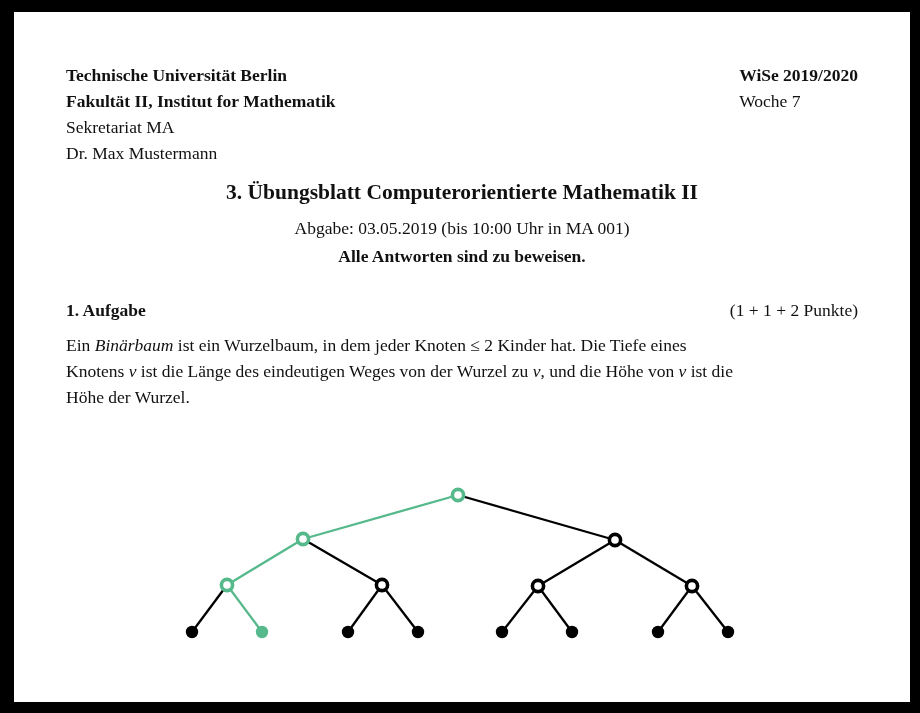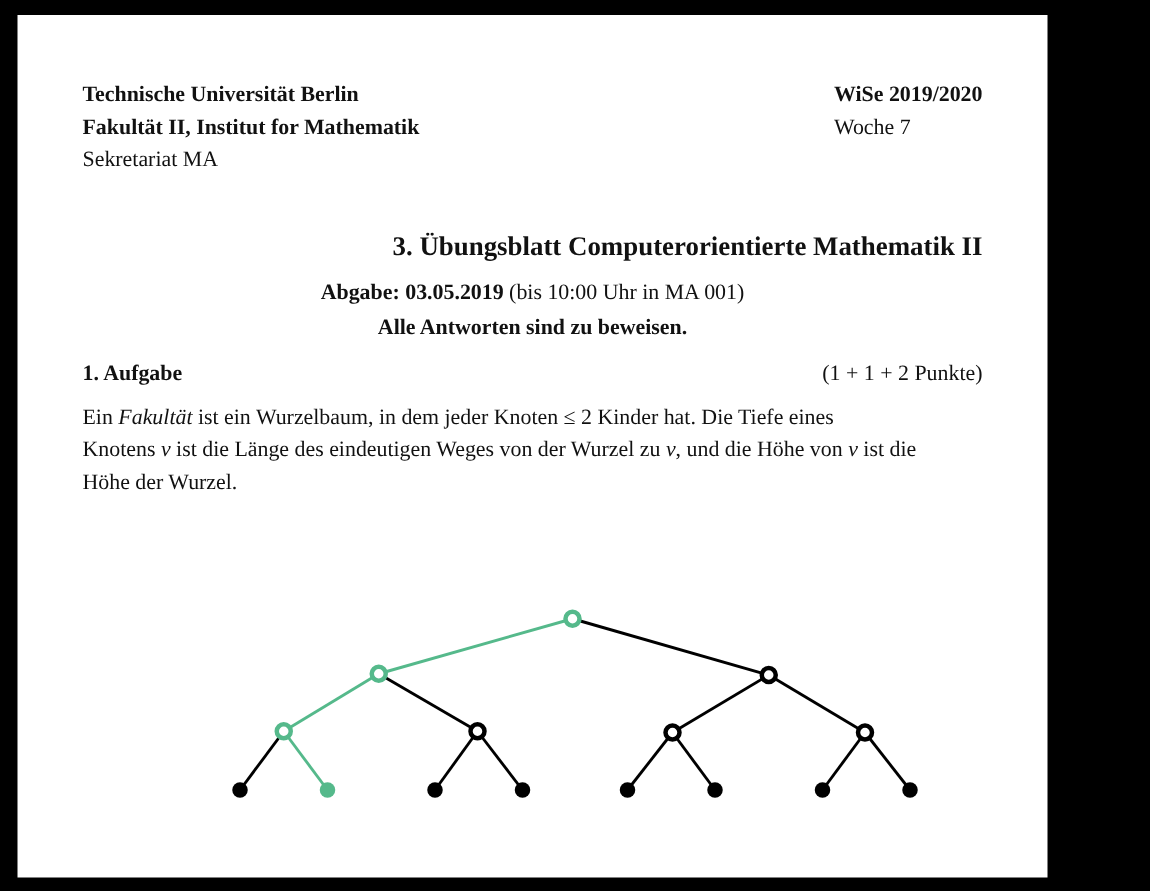--- a/index.html
+++ b/index.html
@@ -7,59 +7,59 @@
     width: 920px; height: 713px;
     background: #000;
     position: relative;
     font-family: "Liberation Serif", serif;
     color: #111;
     overflow: hidden;
   }
   .page {
     position: absolute;
     left: 14px; top: 12px;
-    width: 824px; height: 690px;
+    width: 896px; height: 690px;
     background: #ffffff;
   }
   .content {
     padding: 0 52px 0 52px;
   }
   .header {
     margin-top: 50px;
     display: flex;
     justify-content: space-between;
     font-size: 17.5px;
     line-height: 26px;
   }
   .header-left .hl-bold { font-weight: bold; }
   .header-right { text-align: left; }
   .header-right .hl-bold { font-weight: bold; }
   .doc-title {
-    margin-top: 43px;
-    text-align: right;
+    margin-top: 12px;
+    text-align: center;
     font-size: 21.5px;
     font-weight: bold;
     line-height: 28px;
   }
   .submission-line {
     margin-top: 9px;
     text-align: center;
     font-size: 17.5px;
     line-height: 26px;
   }
-  .submission-line .sub-bold { font-weight: bold; }
+  .submission-line .sub-bold { font-weight: normal; }
   .note-line {
     margin-top: 2px;
     text-align: center;
     font-size: 17.5px;
     font-weight: bold;
     line-height: 26px;
   }
   .task-row {
-    margin-top: 11px;
+    margin-top: 28px;
     display: flex;
     justify-content: space-between;
     font-size: 17.5px;
     line-height: 26px;
   }
   .task-label { font-weight: bold; }
   .paragraph {
     margin-top: 9px;
     font-size: 17.5px;
     line-height: 26px;
@@ -76,40 +76,41 @@
 <body>
 
 <div class="page">
   <div class="content">
 
     <div class="header">
       <div class="header-left">
         <div class="hl-bold">Technische Universität Berlin</div>
         <div class="hl-bold">Fakultät II, Institut for Mathematik</div>
         <div>Sekretariat MA</div>
+        <div>Dr. Max Mustermann</div>
       </div>
       <div class="header-right">
         <div class="hl-bold">WiSe 2019/2020</div>
         <div>Woche 7</div>
       </div>
     </div>
 
     <div class="doc-title">3. Übungsblatt Computerorientierte Mathematik II</div>
 
     <div class="submission-line"><span class="sub-bold">Abgabe: 03.05.2019</span> <span>(bis 10:00 Uhr in MA 001)</span></div>
 
     <div class="note-line">Alle Antworten sind zu beweisen.</div>
 
     <div class="task-row">
       <div class="task-label">1. Aufgabe</div>
       <div class="task-points">(1 + 1 + 2 Punkte)</div>
     </div>
 
     <div class="paragraph">
-        <div class="para-line"><span>Ein </span><span class="italic">Fakultät</span><span> ist ein Wurzelbaum, in dem jeder Knoten ≤ 2 Kinder hat. Die Tiefe eines</span></div>
+        <div class="para-line"><span>Ein </span><span class="italic">Binärbaum</span><span> ist ein Wurzelbaum, in dem jeder Knoten ≤ 2 Kinder hat. Die Tiefe eines</span></div>
         <div class="para-line"><span>Knotens </span><span class="italic">v</span><span> ist die Länge des eindeutigen Weges von der Wurzel zu </span><span class="italic">v</span><span>, und die Höhe von </span><span class="italic">v</span><span> ist die</span></div>
         <div class="para-line"><span>Höhe der Wurzel.</span></div>
       </div>
 
   </div>
 </div>
 
 <svg class="tree" width="920" height="713" viewBox="0 0 920 713">
     <line x1="458" y1="495" x2="303" y2="539" stroke="#55b98b" stroke-width="2.3"></line>
     <line x1="458" y1="495" x2="615" y2="540" stroke="#000000" stroke-width="2.3"></line>

